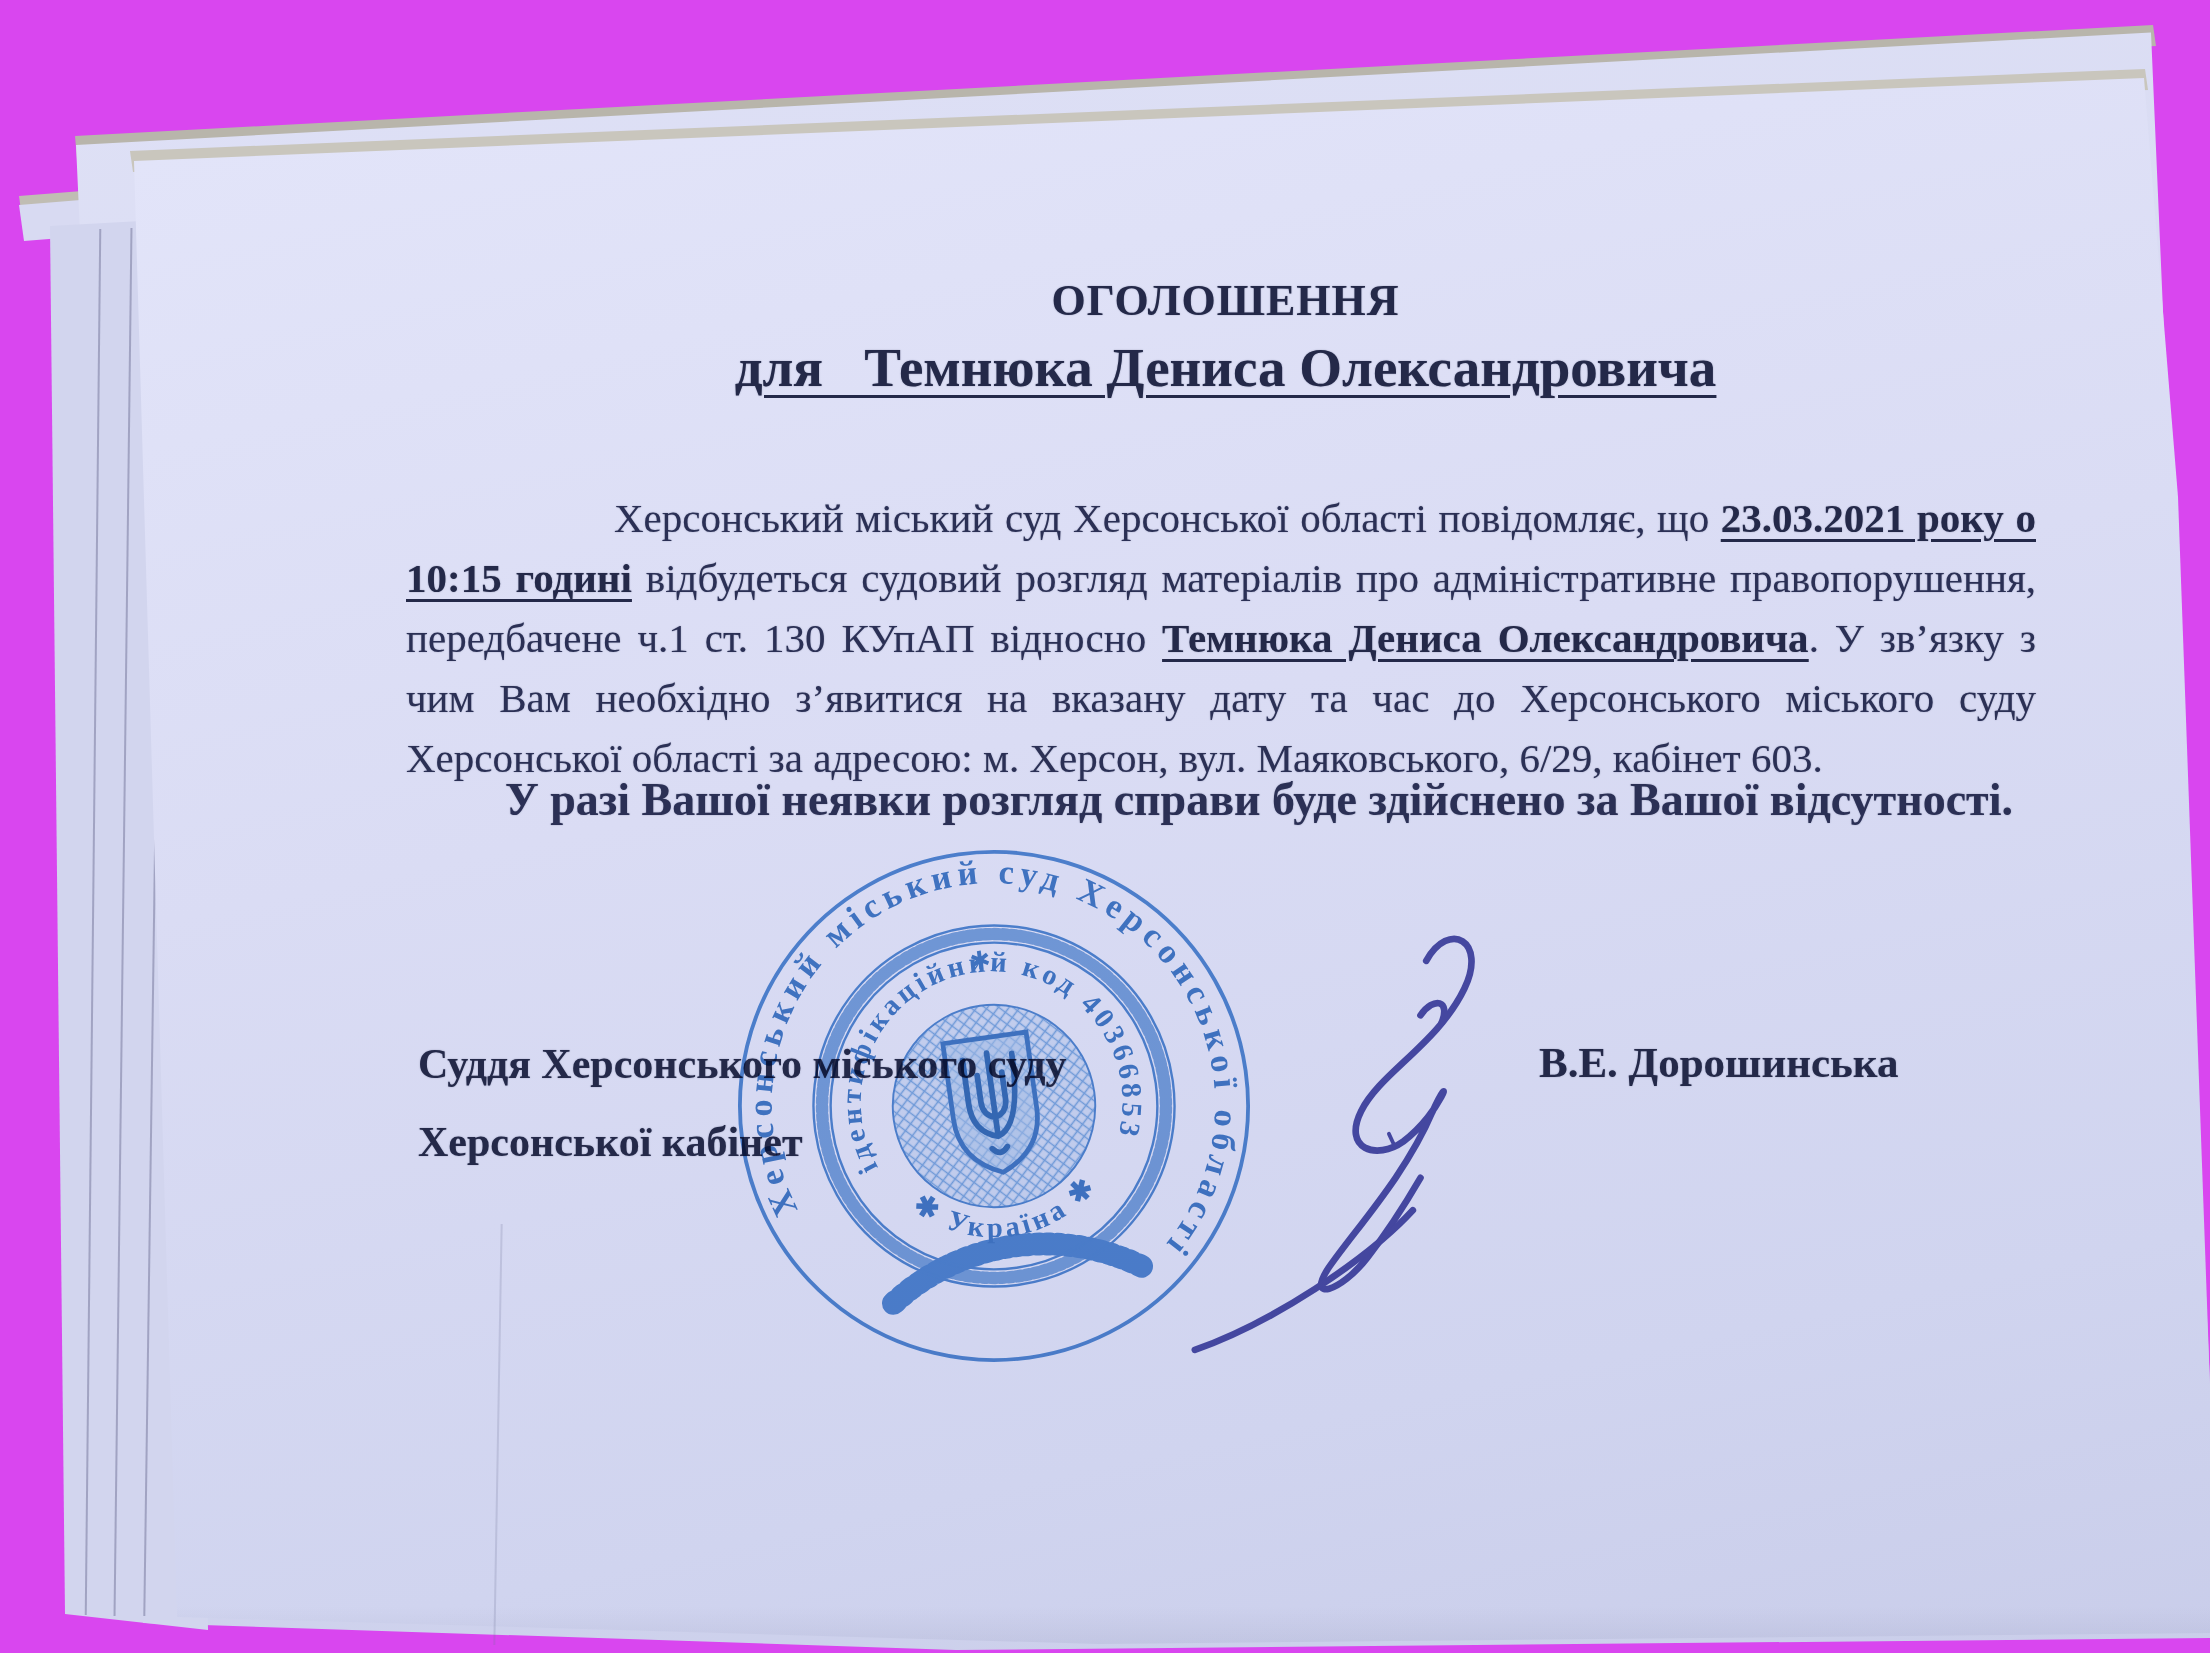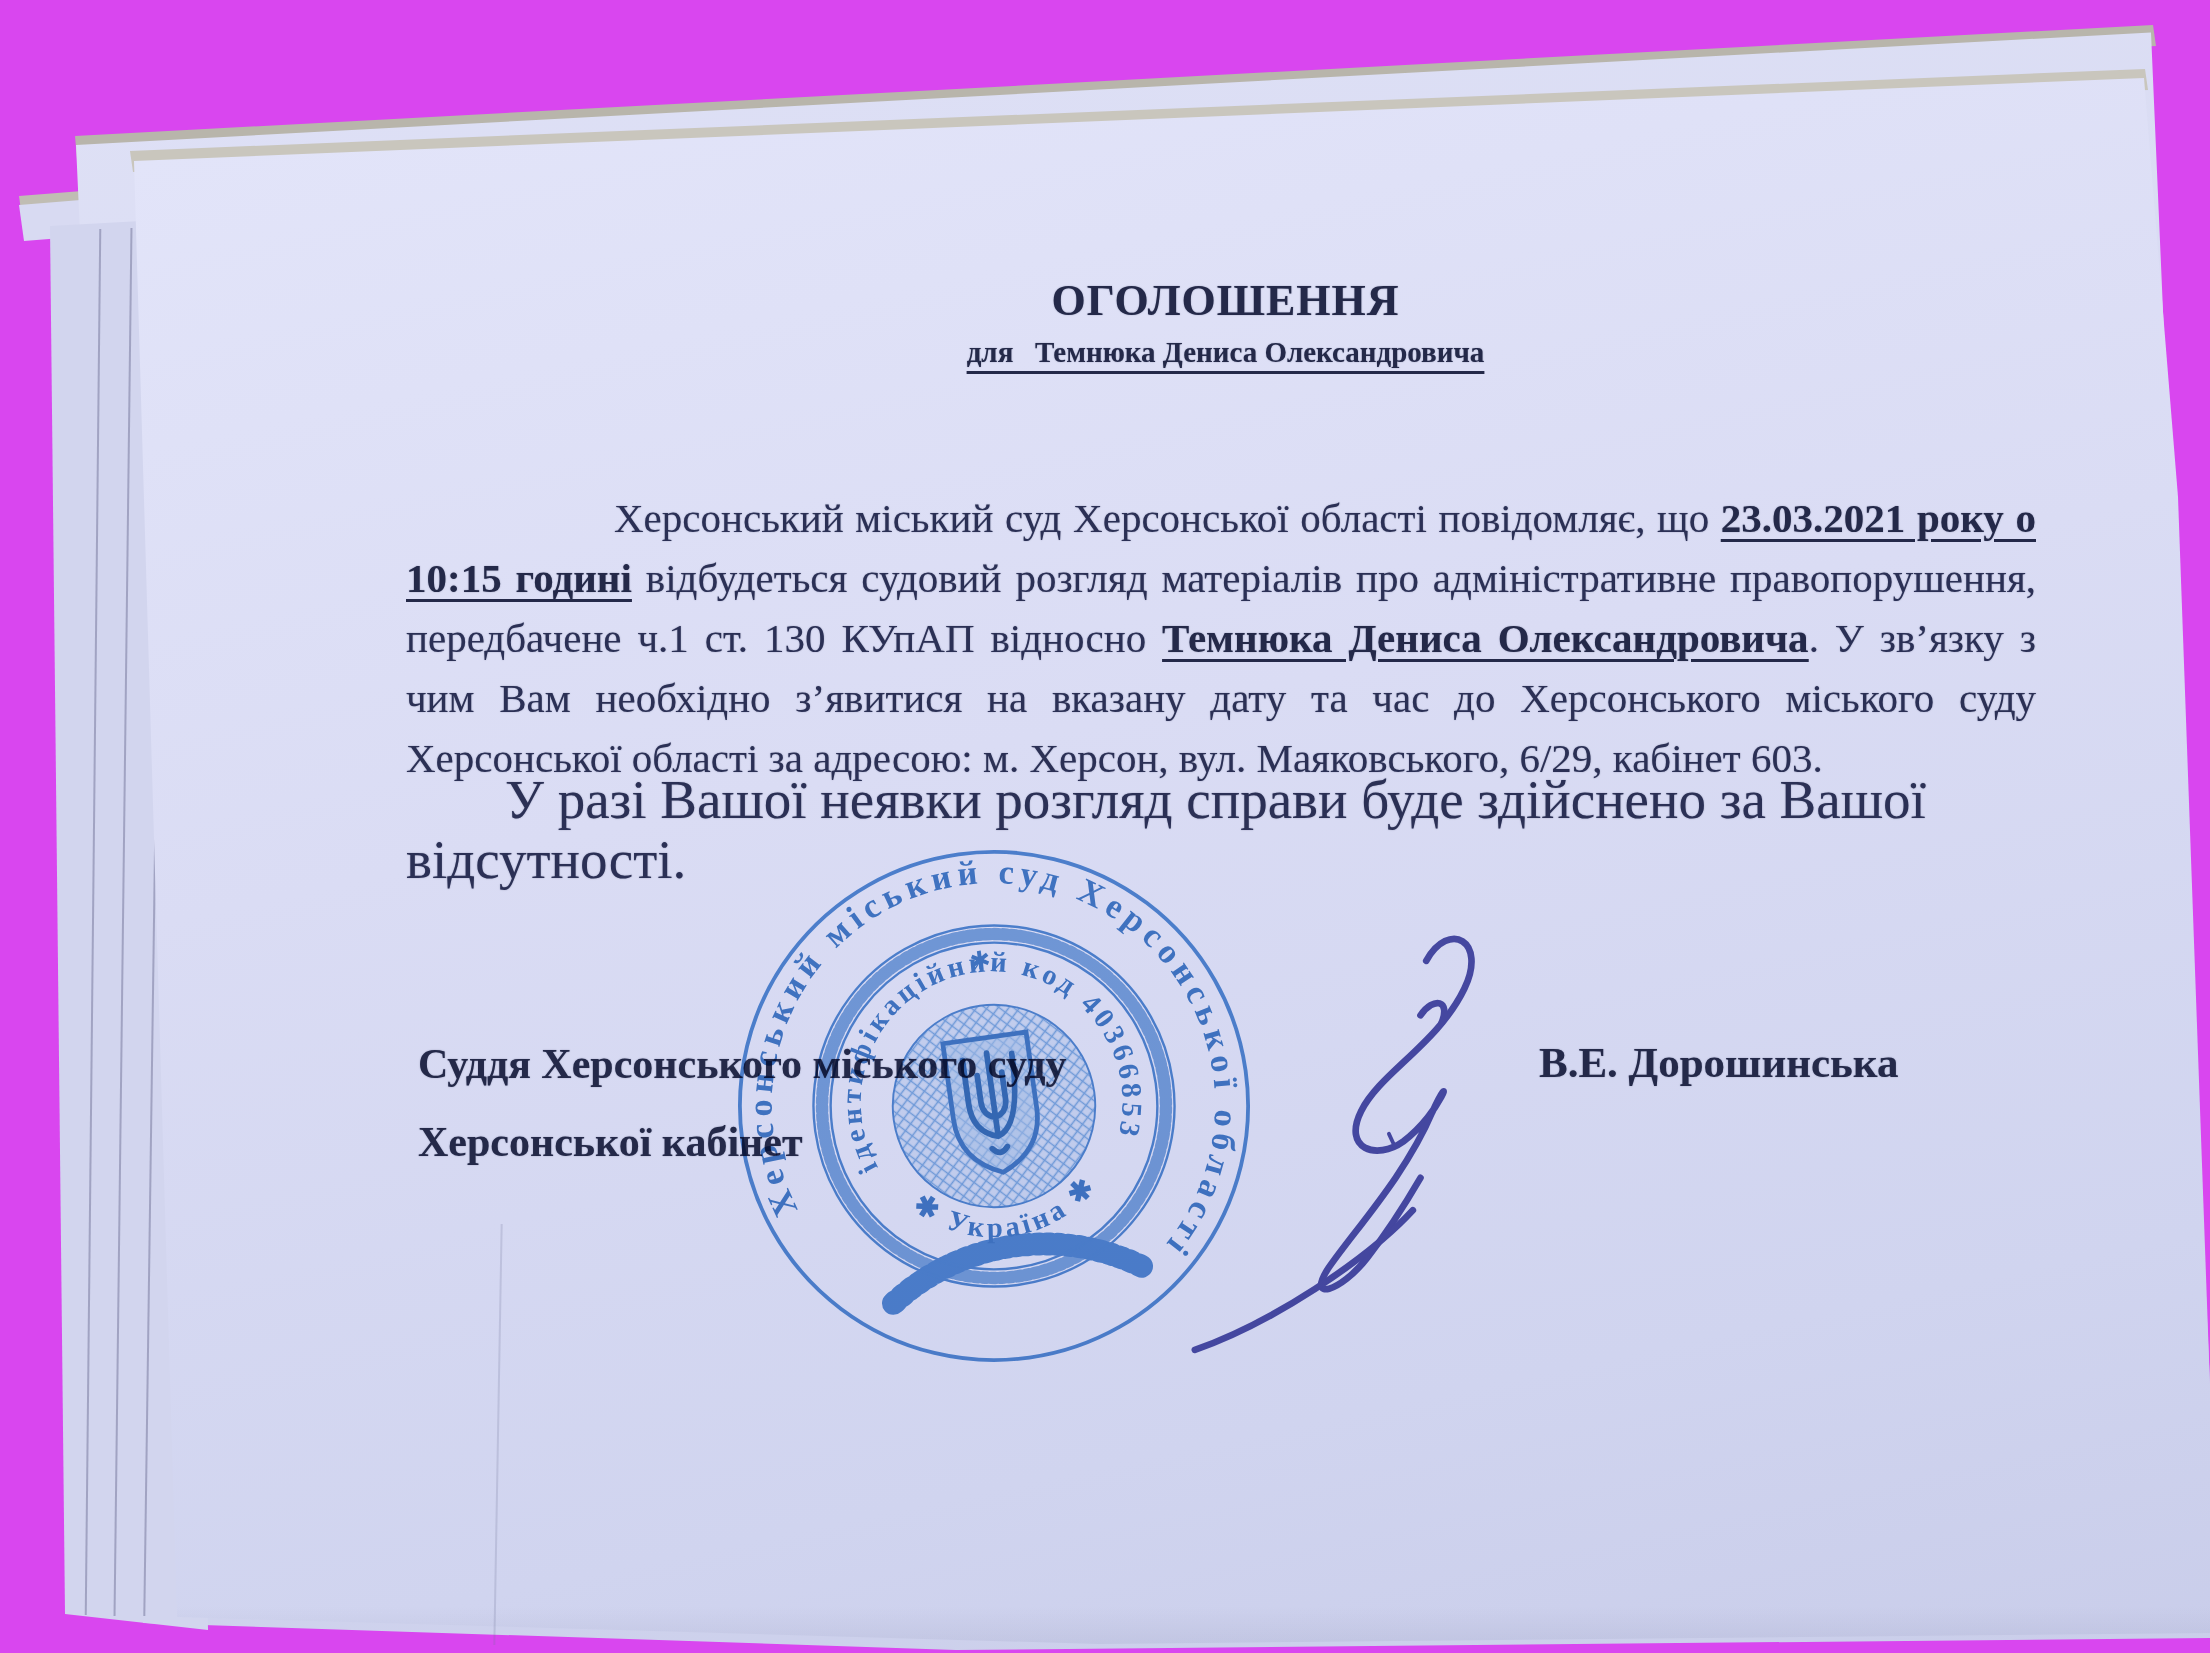--- a/index.html
+++ b/index.html
@@ -25,25 +25,25 @@
   .sheet-shade{background:linear-gradient(90deg,rgba(90,92,130,.20) 0,rgba(90,92,130,0) 57px),
                           linear-gradient(0deg,rgba(90,92,130,.12) 0,rgba(90,92,130,0) 48px);
     clip-path:polygon(134px 161px,2144px 78px,2178px 497px,2211px 1415px,2211px 1633px,1099px 1644px,177px 1617px);}
   .crease{position:absolute;background:rgba(110,112,150,.22);}
   
   .doc{position:absolute;color:#2b3055;text-shadow:0 0 1.4px rgba(43,48,85,.45);}
   .t-center{text-align:center;}
   .b{font-weight:bold;color:#242949;}
   .u{text-decoration:underline;text-decoration-thickness:3.3px;text-underline-offset:6.7px;}
   #title{left:406px;top:275px;width:1639px;font-size:44px;font-weight:bold;letter-spacing:1px;color:#242949;}
-  #subtitle{left:406px;top:336px;width:1639px;font-size:29px;font-weight:bold;color:#242949;
+  #subtitle{left:406px;top:336px;width:1639px;font-size:55px;font-weight:bold;color:#242949;
     white-space:pre;text-decoration:underline;text-decoration-thickness:3.3px;text-underline-offset:8.6px;}
   #body-par{left:406px;top:488px;width:1630px;font-size:41px;line-height:60px;
     text-align:justify;text-indent:208px;}
-  #closing-par{left:406px;top:770px;width:1630px;font-size:55px;line-height:60px;text-indent:99px;}
+  #closing-par{left:406px;top:770px;width:1630px;font-size:46px;line-height:60px;text-indent:99px;font-weight:bold;}
   #sig-role{left:418px;top:1025px;width:1051px;font-size:42px;font-weight:bold;line-height:78px;color:#242949;}
   #sig-name{left:1539px;top:1038px;font-size:43px;font-weight:bold;color:#242949;}
   
   #stamp-svg{position:absolute;left:717px;top:829px;mix-blend-mode:multiply;opacity:.93;}
   #sign-svg{position:absolute;left:0;top:0;mix-blend-mode:multiply;}
 </style>
 </head>
 <body>
 
 <div id="stage">

